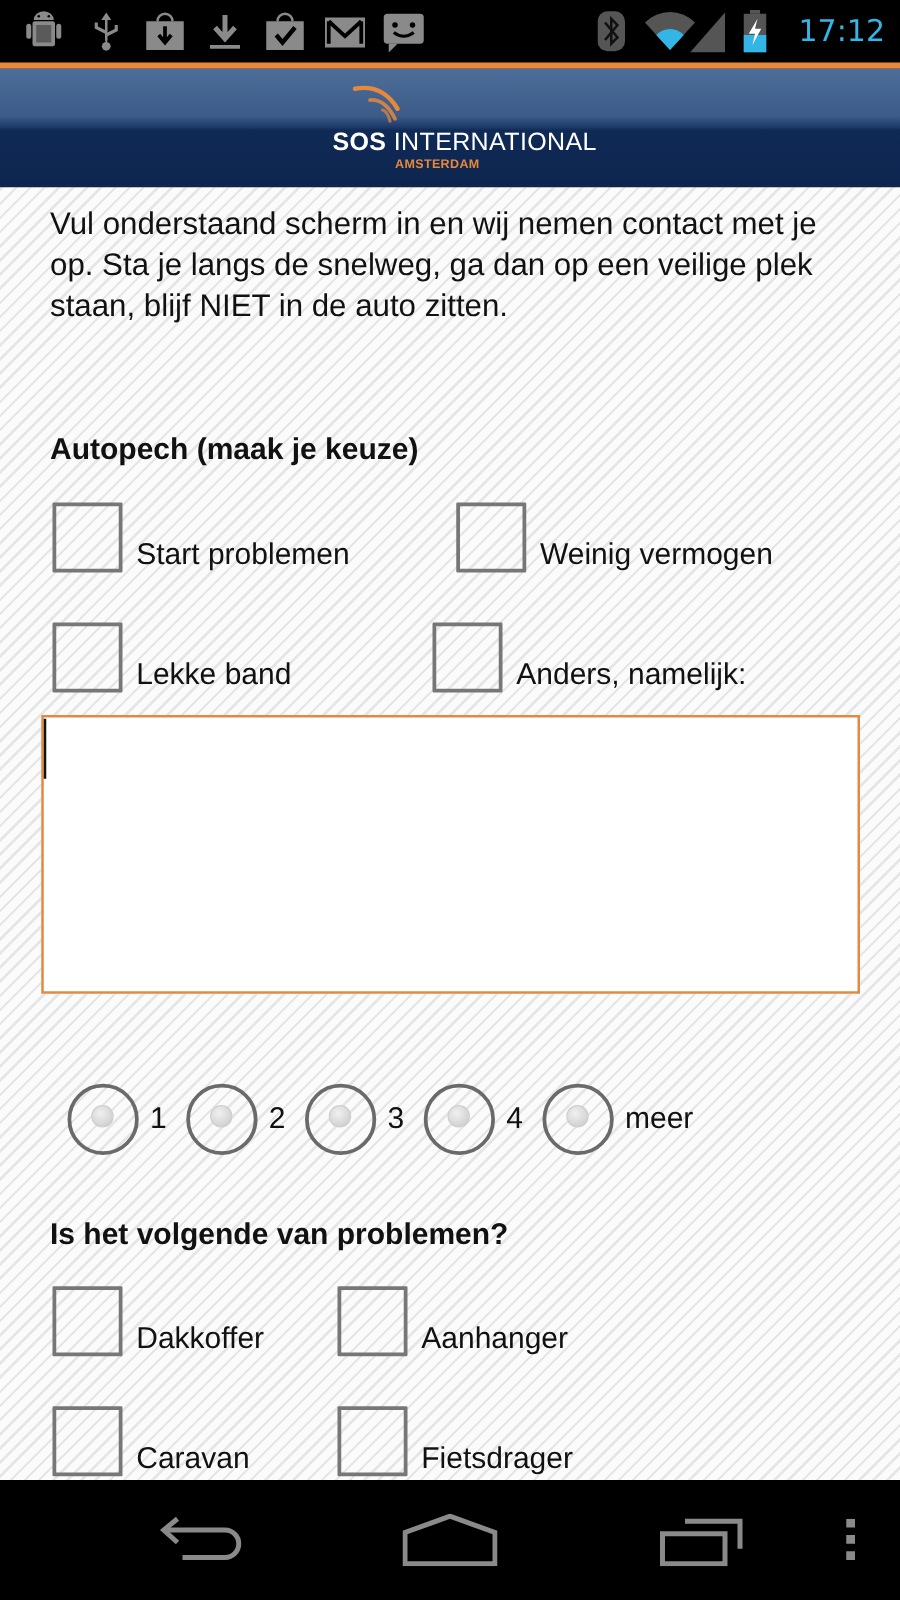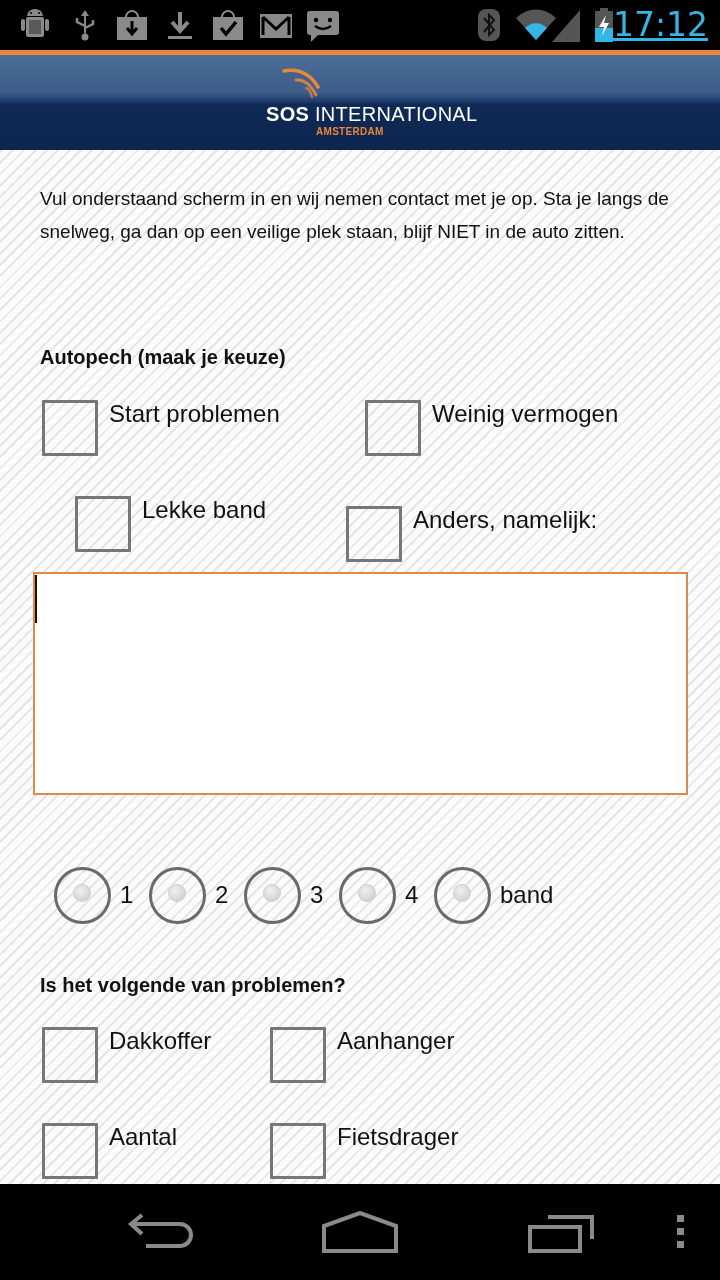--- a/index.html
+++ b/index.html
@@ -3,42 +3,42 @@
   <meta charset="utf-8">
   <style>
     * { box-sizing: border-box; margin: 0; padding: 0; }
     html, body { width: 720px; height: 1280px; overflow: hidden; background: #000; }
     body { font-family: "Liberation Sans", "DejaVu Sans", sans-serif; position: relative; }
 
     
     .status-bar { position: absolute; left: 0; top: 0; width: 720px; height: 50px; background: #000; }
     .sb-icon { position: absolute; top: 8px; height: 34px; display: flex; align-items: center; justify-content: center; }
     .sb-icon svg { display: block; }
-    .clock { position: absolute; right: 12px; top: 4px; height: 42px; line-height: 42px; font-size: 33px; color: #33b5e5; font-family: "DejaVu Sans", sans-serif; letter-spacing: 0px; text-decoration: underline; }
+    .clock { position: absolute; right: 12px; top: 4px; height: 42px; line-height: 42px; font-size: 24px; color: #33b5e5; font-family: "DejaVu Sans", sans-serif; letter-spacing: 0px; }
 
     
     .orange-line { position: absolute; left: 0; top: 50px; width: 720px; height: 5px; background: #e8883a; }
     .header { position: absolute; left: 0; top: 55px; width: 720px; height: 95px;
       background: linear-gradient(to bottom, #4e6e9a 0%, #3c5b88 40%, #213f6e 48%, #0f2a55 52%, #0d2650 100%); }
     .logo { position: absolute; left: 260px; top: 12px; width: 230px; height: 80px; }
     .logo-swoosh { position: absolute; left: 22px; top: 0; }
     .logo-text { position: absolute; left: 6px; top: 36px; font-size: 20px; color: #ffffff; white-space: nowrap; letter-spacing: 0.3px; }
     .logo-text .sos { font-weight: bold; }
     .logo-sub { position: absolute; left: 56px; top: 59px; font-size: 10px; font-weight: bold; color: #e8883a; letter-spacing: 0.3px; }
 
     
     .content { position: absolute; left: 0; top: 150px; width: 720px; height: 1034px; overflow: hidden;
       background-color: #fbfbfb;
       background-image: repeating-linear-gradient(-45deg, #fbfbfb 0px, #fbfbfb 6px, #e6e6e6 6px, #e6e6e6 8px); }
 
-    .intro { position: absolute; left: 40px; top: 32px; width: 640px; font-size: 19px; line-height: 33px; color: #111; }
-
-    .section-title { position: absolute; left: 40px; font-size: 20px; font-weight: bold; color: #111; }
-
-    .check-item { position: absolute; display: flex; align-items: flex-start; height: 58px; }
+    .intro { position: absolute; left: 40px; top: 13px; width: 640px; font-size: 25px; line-height: 33px; color: #111; }
+
+    .section-title { position: absolute; left: 40px; font-size: 24px; font-weight: bold; color: #111; }
+
+    .check-item { position: absolute; display: flex; align-items: flex-end; height: 58px; }
     .checkbox { width: 56px; height: 56px; border: 3px solid #777; background: transparent; border-radius: 1px; flex: none; }
     .check-label { margin-left: 11px; font-size: 24px; color: #111; white-space: nowrap; }
 
     .textarea { position: absolute; left: 33px; top: 422px; width: 655px; height: 223px; background: #fff;
       border: 2px solid #e08a45; }
 
     .radio-item { position: absolute; display: flex; align-items: center; height: 58px; }
     .radio { width: 57px; height: 57px; border-radius: 50%; border: 3px solid #6a6a6a; position: relative; flex: none; background: transparent; }
     .radio-dot { position: absolute; left: 50%; top: 50%; width: 18px; height: 18px; margin-left: -10px; margin-top: -11px; border-radius: 50%;
       background: radial-gradient(circle at 40% 35%, #f0f0f0 0%, #d8d8d8 60%, #c4c4c4 100%); border: 1px solid #cfcfcf; }
@@ -155,25 +155,25 @@
   <div class="section-title" style="top:196px;">Autopech (maak je keuze)</div>
 
   <div class="check-item" style="left:42px; top:250px;">
     <div class="checkbox"></div>
     <span class="check-label">Start problemen</span>
   </div>
   <div class="check-item" style="left:346px; top:250px;margin-left:19px;">
     <div class="checkbox"></div>
     <span class="check-label">Weinig vermogen</span>
   </div>
-  <div class="check-item" style="left:42px; top:346px;margin-left:33px;">
+  <div class="check-item" style="left:42px; top:346px;">
     <div class="checkbox"></div>
     <span class="check-label">Lekke band</span>
   </div>
-  <div class="check-item" style="left:346px; top:356px;">
+  <div class="check-item" style="left:346px; top:346px;">
     <div class="checkbox"></div>
     <span class="check-label">Anders, namelijk:</span>
   </div>
 
   <div class="textarea"></div>
   <div style="position:absolute; left:35px; top:425px; width:2px; height:48px; background:#111;"></div>
 
 
   <div class="radio-item" style="left:54px; top:716px;">
     <div class="radio">
@@ -196,36 +196,36 @@
   <div class="radio-item" style="left:339px; top:716px;">
     <div class="radio">
         <div class="radio-dot"></div>
       </div>
     <span class="radio-label">4</span>
   </div>
   <div class="radio-item" style="left:434px; top:716px;">
     <div class="radio">
         <div class="radio-dot"></div>
       </div>
-    <span class="radio-label">band</span>
+    <span class="radio-label">meer</span>
   </div>
 
   <div class="section-title" style="top:824px;">Is het volgende van problemen?</div>
 
   <div class="check-item" style="left:270px; top:877px;">
     <div class="checkbox"></div>
     <span class="check-label">Aanhanger</span>
   </div>
   <div class="check-item" style="left:42px; top:877px;">
     <div class="checkbox"></div>
     <span class="check-label">Dakkoffer</span>
   </div>
   <div class="check-item" style="left:42px; top:973px;">
     <div class="checkbox"></div>
-    <span class="check-label">Aantal</span>
+    <span class="check-label">Caravan</span>
   </div>
   <div class="check-item" style="left:270px; top:973px;">
     <div class="checkbox"></div>
     <span class="check-label">Fietsdrager</span>
   </div>
 </div>
 
 <div class="nav-bar">
   <div class="nav-btn" style="left:120px; width:80px;">
     <svg width="72" height="40" viewBox="0 0 72 40">

